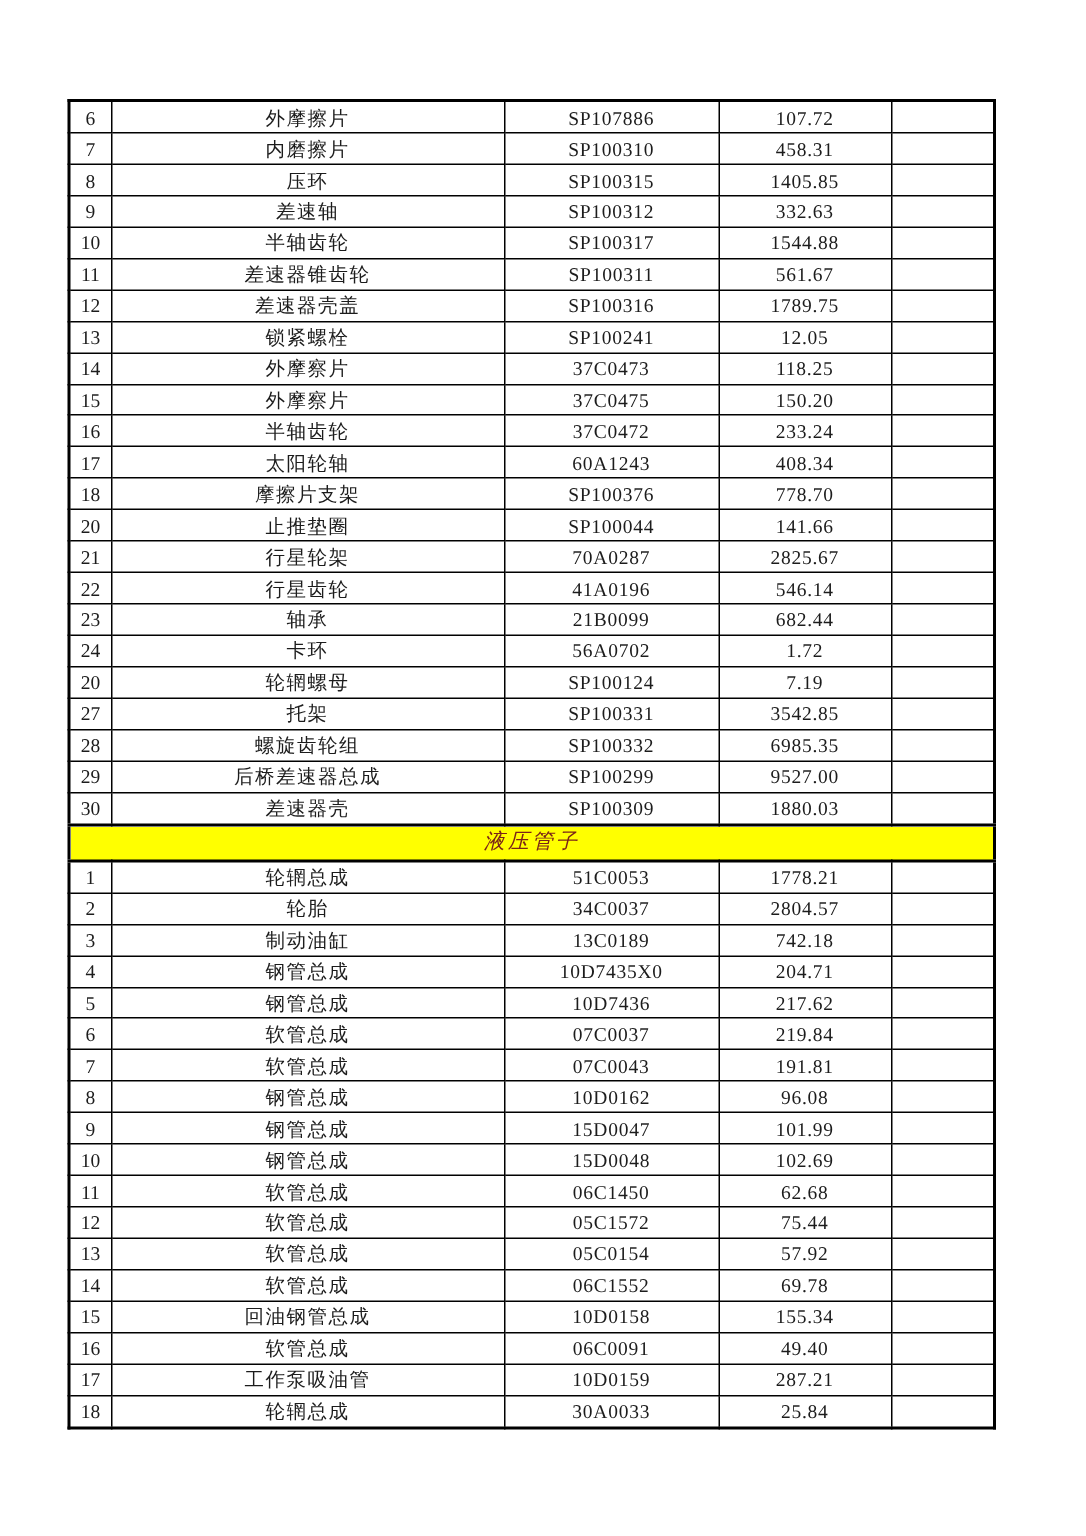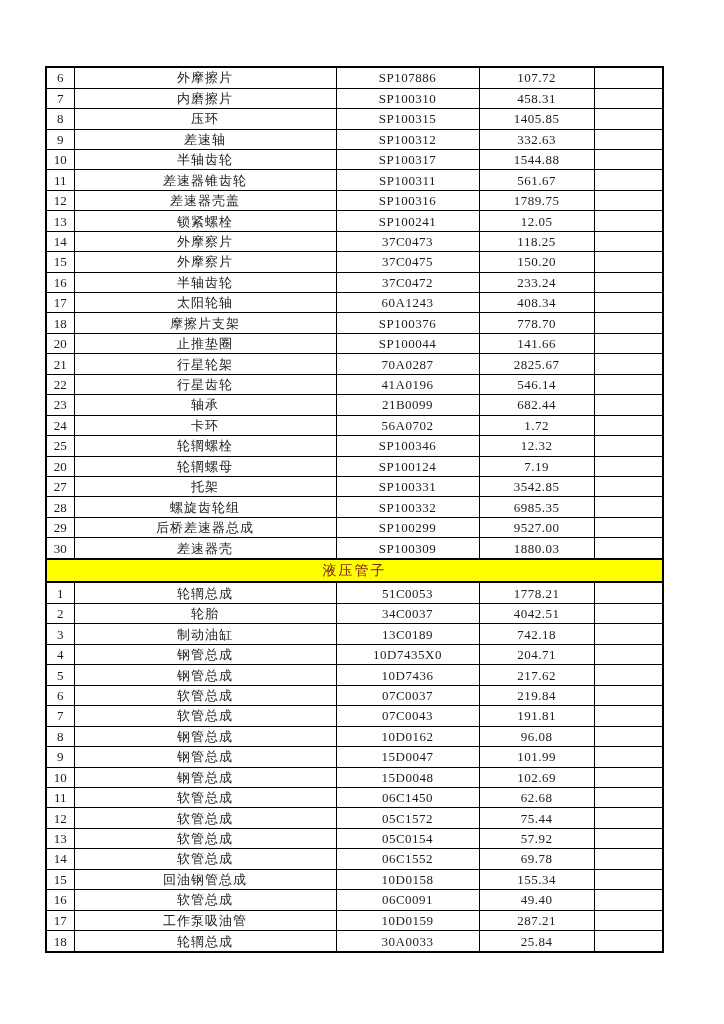--- a/index.html
+++ b/index.html
@@ -56,20 +56,21 @@
     font-family: "Liberation Serif", "DejaVu Serif", serif;
     letter-spacing: 0.5px;
   }
   tr.divider-row td.divider-cell {
     background: var(--divider-bg);
     color: var(--divider-text);
     font-size: 14px;
     letter-spacing: 2px;
     border-top-width: 2px;
     border-bottom-width: 2px;
+    font-style: italic;
   }
 </style>
 </head>
 <body>
 
 <div class="sheet">
   <table class="parts-table">
     <colgroup>
       <col style="width:28px">
       <col style="width:262px">
@@ -198,27 +199,20 @@
           <td class="col-note"></td>
         </tr>
         <tr>
           <td class="col-no">24</td>
           <td class="col-name">卡环</td>
           <td class="col-pn">56A0702</td>
           <td class="col-price">1.72</td>
           <td class="col-note"></td>
         </tr>
         <tr>
-          <td class="col-no">25</td>
-          <td class="col-name">轮辋螺栓</td>
-          <td class="col-pn">SP100346</td>
-          <td class="col-price">12.32</td>
-          <td class="col-note"></td>
-        </tr>
-        <tr>
           <td class="col-no">20</td>
           <td class="col-name">轮辋螺母</td>
           <td class="col-pn">SP100124</td>
           <td class="col-price">7.19</td>
           <td class="col-note"></td>
         </tr>
         <tr>
           <td class="col-no">27</td>
           <td class="col-name">托架</td>
           <td class="col-pn">SP100331</td>
@@ -253,21 +247,21 @@
           <td class="col-no">1</td>
           <td class="col-name">轮辋总成</td>
           <td class="col-pn">51C0053</td>
           <td class="col-price">1778.21</td>
           <td class="col-note"></td>
         </tr>
         <tr>
           <td class="col-no">2</td>
           <td class="col-name">轮胎</td>
           <td class="col-pn">34C0037</td>
-          <td class="col-price">4042.51</td>
+          <td class="col-price">2804.57</td>
           <td class="col-note"></td>
         </tr>
         <tr>
           <td class="col-no">3</td>
           <td class="col-name">制动油缸</td>
           <td class="col-pn">13C0189</td>
           <td class="col-price">742.18</td>
           <td class="col-note"></td>
         </tr>
         <tr>

